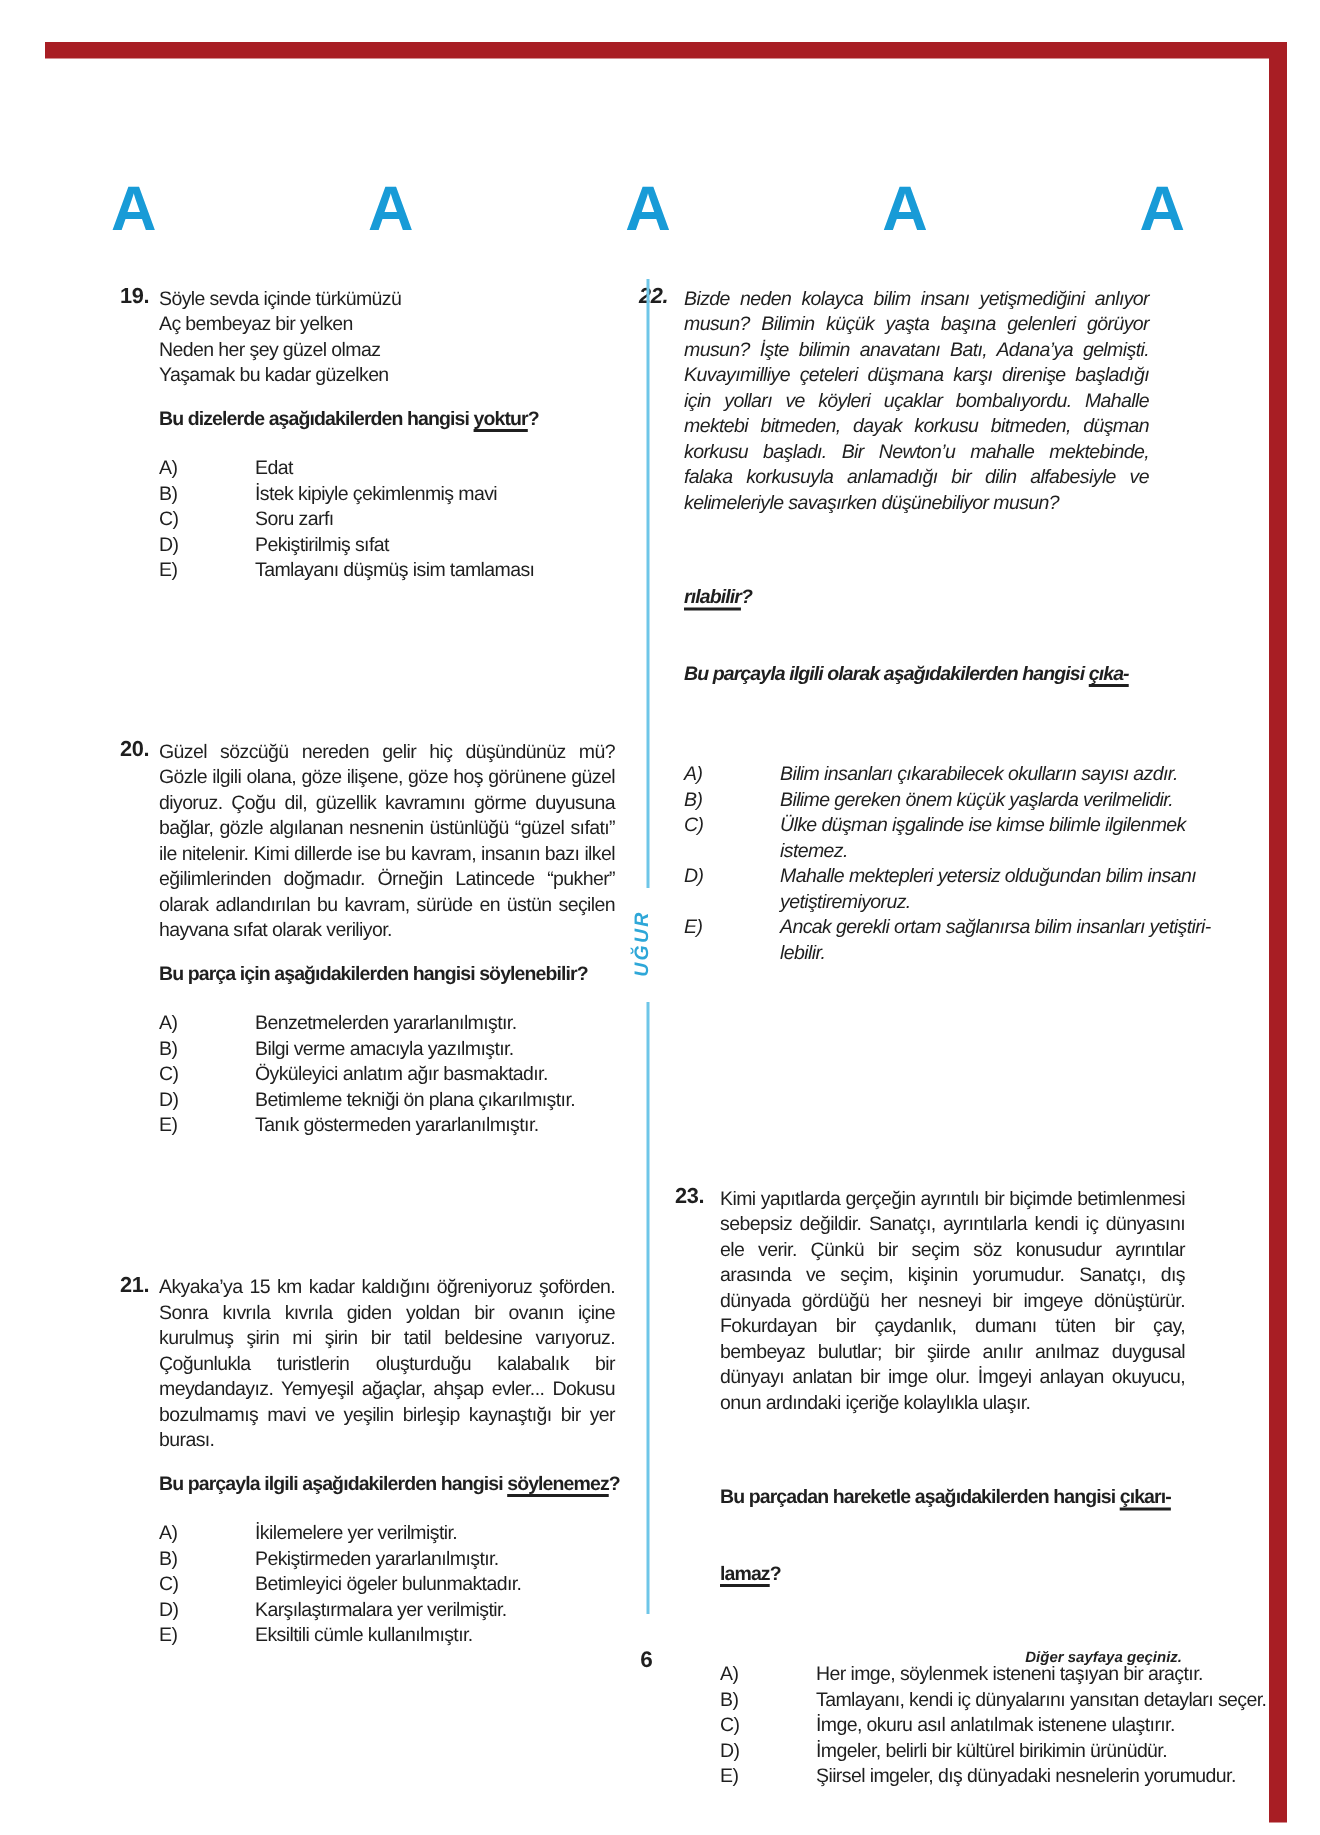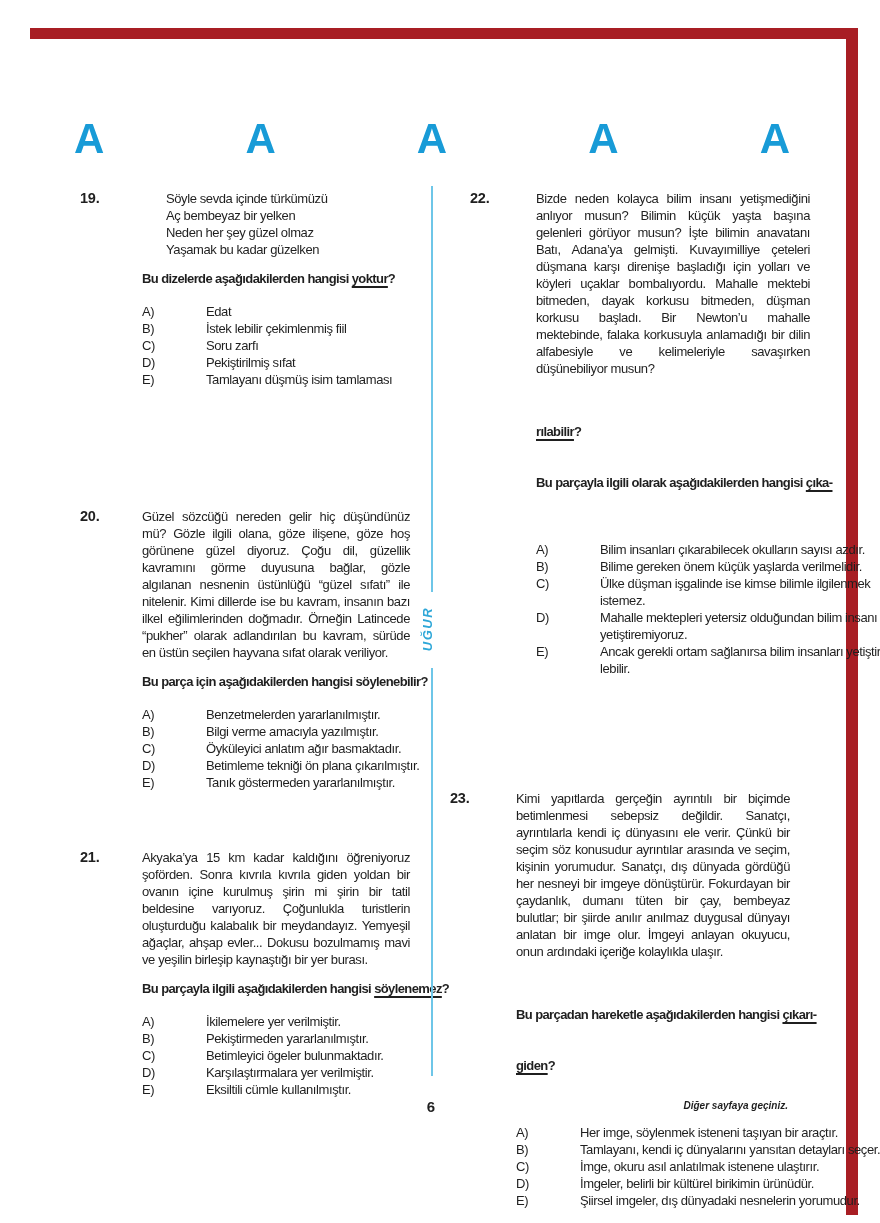--- a/index.html
+++ b/index.html
@@ -6,26 +6,26 @@
   .page{position:relative;width:880px;height:1223px;background:#ffffff;overflow:hidden;
         font-family:"Liberation Sans",sans-serif;color:#1f1f1f;}
   
   .bar-top{position:absolute;left:30px;top:28px;width:828px;height:11px;background:#a81e24;}
   .bar-right{position:absolute;left:846px;top:28px;width:12px;height:1187px;background:#a81e24;}
   
   .a-row{position:absolute;left:74px;top:118px;width:716px;display:flex;justify-content:space-between;
          color:#189bd7;font-size:42px;font-weight:bold;line-height:1;}
   .a-row span{display:inline-block;}
   
-  .q{position:absolute;display:flex;font-size:13px;letter-spacing:-0.4px;line-height:17px;gap:36px;}
+  .q{position:absolute;display:flex;font-size:13px;letter-spacing:-0.4px;line-height:17px;}
   .qnum{flex:0 0 26px;font-weight:bold;font-size:14.5px;letter-spacing:-0.2px;}
   .q-right .qnum{flex:0 0 30px;}
   .qbody{flex:1;min-width:0;}
   .passage{text-align:justify;margin:0 0 12px 0;}
-  .verse{white-space:pre-line;text-align:left;margin-left:24px;}
+  .verse{white-space:pre-line;text-align:left;}
   .stem{font-weight:bold;letter-spacing:-0.6px;white-space:pre;margin:0 0 16px 0;}
   .stem-line{white-space:pre;}
   .ul{text-decoration:underline;text-underline-offset:3px;text-decoration-thickness:1.5px;text-align:center;}
   .opt{display:flex;}
   .optletter{flex:0 0 22px;}
   .opttext{white-space:pre;margin-left:42px;}
   
   .divider{position:absolute;left:431px;width:2px;background:#6ec6e8;}
   .div-top{top:186px;height:406px;}
   .div-bottom{top:668px;height:408px;}
@@ -61,39 +61,39 @@
 Neden her şey güzel olmaz
 Yaşamak bu kadar güzelken</div>
       <div class="stem"><span>Bu dizelerde aşağıdakilerden hangisi </span><span class="ul">yoktur</span><span>?</span></div>
       <div class="opts">
         <div class="opt">
             <span class="optletter">A)</span>
             <span class="opttext">Edat</span>
           </div>
         <div class="opt">
             <span class="optletter">B)</span>
-            <span class="opttext">İstek lebilir çekimlenmiş fiil</span>
+            <span class="opttext">İstek kipiyle çekimlenmiş mavi</span>
           </div>
         <div class="opt">
             <span class="optletter">C)</span>
             <span class="opttext">Soru zarfı</span>
           </div>
         <div class="opt">
             <span class="optletter">D)</span>
             <span class="opttext">Pekiştirilmiş sıfat</span>
           </div>
         <div class="opt">
             <span class="optletter">E)</span>
             <span class="opttext">Tamlayanı düşmüş isim tamlaması</span>
           </div>
       </div>
     </div>
   </div>
 
-  <div class="q" style="left:80px;top:508px;width:330px;">
+  <div class="q" style="left:80px;top:492px;width:330px;">
     <div class="qnum">20.</div>
     <div class="qbody">
       <div class="passage">Güzel sözcüğü nereden gelir hiç düşündünüz mü? Gözle ilgili olana, göze ilişene, göze hoş görünene güzel diyoruz. Çoğu dil, güzellik kavramını görme duyusuna bağlar, gözle algılanan nesnenin üstünlüğü “güzel sıfatı” ile nitelenir. Kimi dillerde ise bu kavram, insanın bazı ilkel eğilimlerinden doğmadır. Örneğin Latincede “pukher” olarak adlandırılan bu kavram, sürüde en üstün seçilen hayvana sıfat olarak veriliyor.</div>
       <div class="stem"><span>Bu parça için aşağıdakilerden hangisi söylenebilir?</span><span class="ul"></span><span></span></div>
       <div class="opts">
         <div class="opt">
             <span class="optletter">A)</span>
             <span class="opttext">Benzetmelerden yararlanılmıştır.</span>
           </div>
         <div class="opt">
@@ -139,21 +139,21 @@
             <span class="opttext">Karşılaştırmalara yer verilmiştir.</span>
           </div>
         <div class="opt">
             <span class="optletter">E)</span>
             <span class="opttext">Eksiltili cümle kullanılmıştır.</span>
           </div>
       </div>
     </div>
   </div>
 
-  <div class="q q-right" style="left:470px;top:190px;width:340px;">
+  <div class="q q-right" style="left:426px;top:190px;width:340px;font-style:italic;">
     <div class="qnum">22.</div>
     <div class="qbody">
       <div class="passage">Bizde neden kolayca bilim insanı yetişmediğini anlıyor musun? Bilimin küçük yaşta başına gelenleri görüyor musun? İşte bilimin anavatanı Batı, Adana’ya gelmişti. Kuvayımilliye çeteleri düşmana karşı direnişe başladığı için yolları ve köyleri uçaklar bombalıyordu. Mahalle mektebi bitmeden, dayak korkusu bitmeden, düşman korkusu başladı. Bir Newton’u mahalle mektebinde, falaka korkusuyla anlamadığı bir dilin alfabesiyle ve kelimeleriyle savaşırken düşünebiliyor musun?</div>
       <div class="stem">
         <div class="stem-line"><span class="ul">rılabilir</span><span>?</span></div>
         <div class="stem-line"><span>Bu parçayla ilgili olarak aşağıdakilerden hangisi </span><span class="ul">çıka-</span></div>
       </div>
       <div class="opts">
         <div class="opt">
             <span class="optletter">A)</span>
@@ -181,21 +181,21 @@
       </div>
     </div>
   </div>
 
   <div class="q q-right" style="left:450px;top:790px;width:340px;">
     <div class="qnum">23.</div>
     <div class="qbody">
       <div class="passage">Kimi yapıtlarda gerçeğin ayrıntılı bir biçimde betimlenmesi sebepsiz değildir. Sanatçı, ayrıntılarla kendi iç dünyasını ele verir. Çünkü bir seçim söz konusudur ayrıntılar arasında ve seçim, kişinin yorumudur. Sanatçı, dış dünyada gördüğü her nesneyi bir imgeye dönüştürür. Fokurdayan bir çaydanlık, dumanı tüten bir çay, bembeyaz bulutlar; bir şiirde anılır anılmaz duygusal dünyayı anlatan bir imge olur. İmgeyi anlayan okuyucu, onun ardındaki içeriğe kolaylıkla ulaşır.</div>
       <div class="stem">
         <div class="stem-line"><span>Bu parçadan hareketle aşağıdakilerden hangisi </span><span class="ul">çıkarı-</span></div>
-        <div class="stem-line"><span class="ul">giden</span><span>?</span></div>
+        <div class="stem-line"><span class="ul">lamaz</span><span>?</span></div>
       </div>
       <div class="opts">
         <div class="opt">
             <span class="optletter">A)</span>
             <span class="opttext">Her imge, söylenmek isteneni taşıyan bir araçtır.</span>
           </div>
         <div class="opt">
             <span class="optletter">B)</span>
             <span class="opttext">Tamlayanı, kendi iç dünyalarını yansıtan detayları seçer.</span>
           </div>

